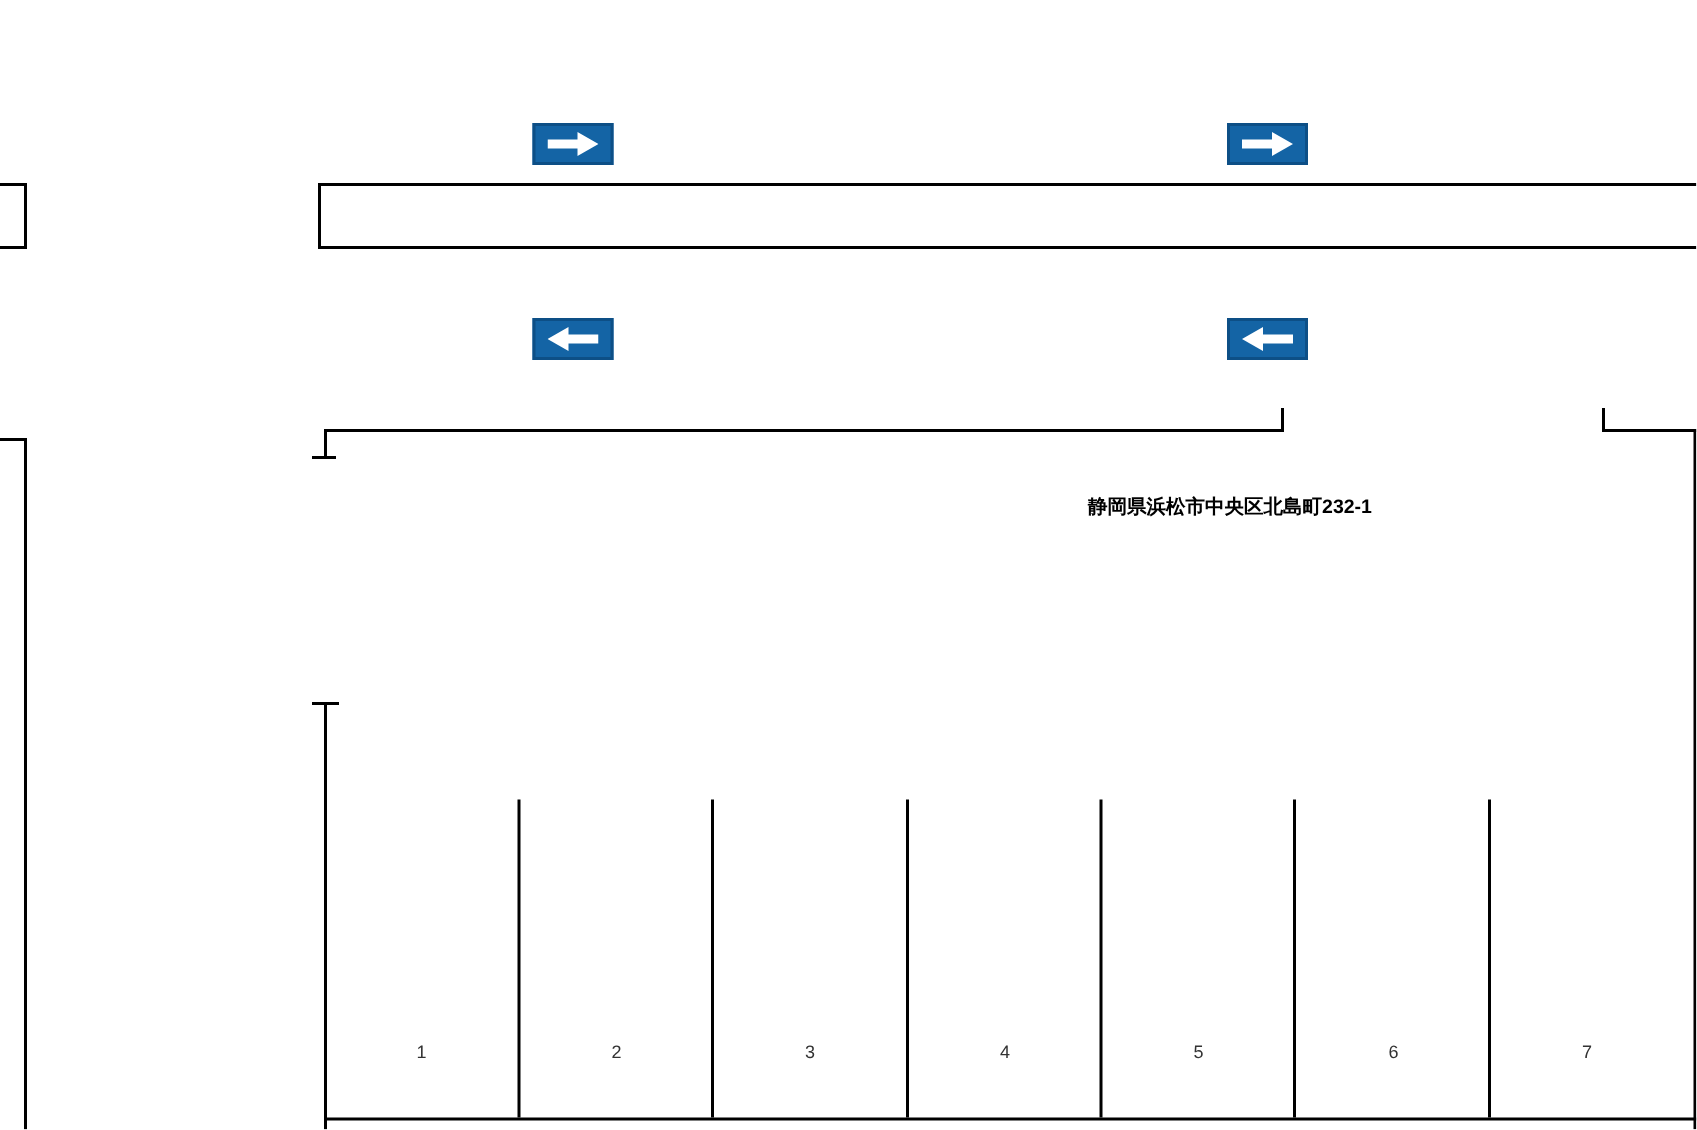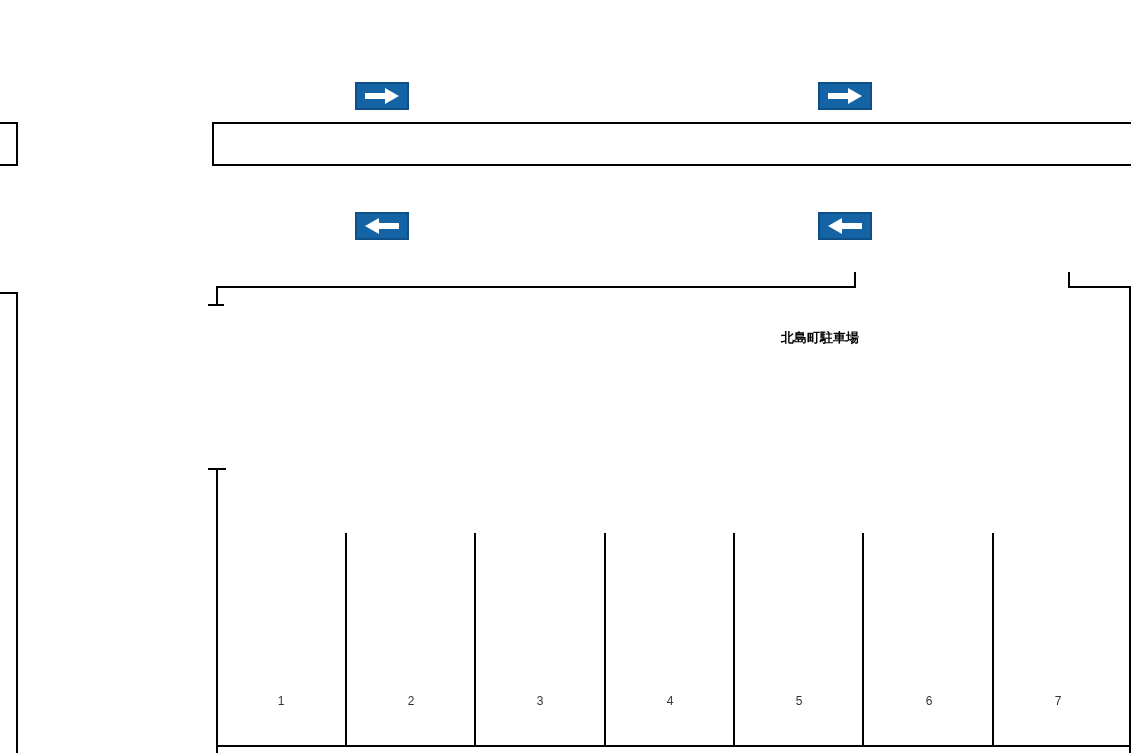--- a/index.html
+++ b/index.html
@@ -111,21 +111,21 @@
       <path d="M34 5 H14 V0 L0 8 L14 16 V11 H34 Z" fill="#ffffff"></path>
     </svg>
   </div>
   <div class="sign" style="left:818px; top:212px;">
     <svg width="34" height="16" viewBox="0 0 34 16">
       <path d="M34 5 H14 V0 L0 8 L14 16 V11 H34 Z" fill="#ffffff"></path>
     </svg>
   </div>
 
   <div class="address" style="left:620px; top:328px; width:400px;">
-    <div>北島町駐車場</div>
+    <div>静岡県浜松市中央区北島町232-1</div>
   </div>
 
   <div class="stall-num" style="left:267px; top:694px;">1</div>
   <div class="stall-num" style="left:397px; top:694px;">2</div>
   <div class="stall-num" style="left:526px; top:694px;">3</div>
   <div class="stall-num" style="left:656px; top:694px;">4</div>
   <div class="stall-num" style="left:785px; top:694px;">5</div>
   <div class="stall-num" style="left:915px; top:694px;">6</div>
   <div class="stall-num" style="left:1044px; top:694px;">7</div>
 

